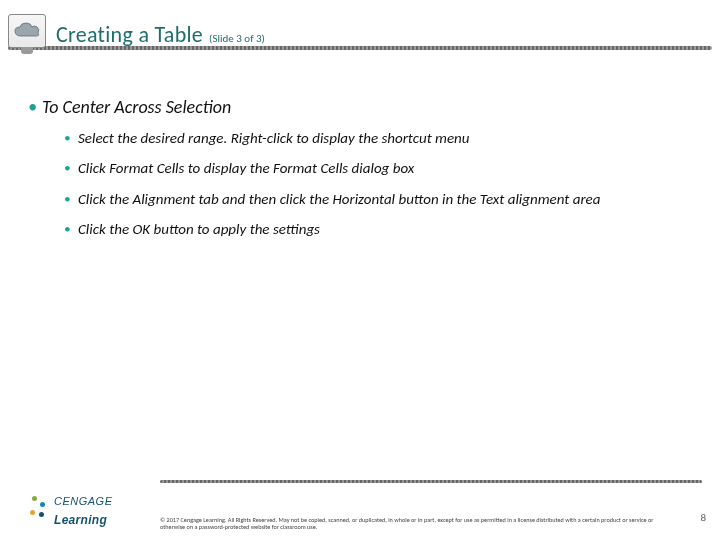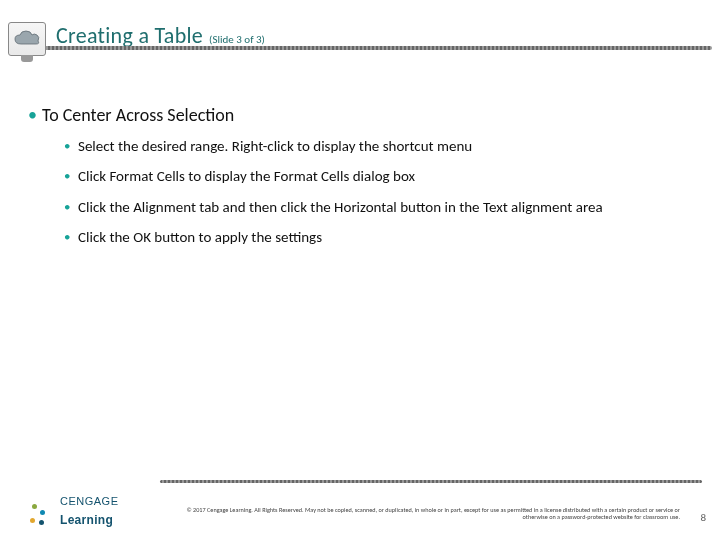--- a/index.html
+++ b/index.html
@@ -6,22 +6,22 @@
   body {
     width: 720px;
     height: 540px;
     background: #ffffff;
     font-family: Calibri, Arial, sans-serif;
     position: relative;
     overflow: hidden;
   }
   .header {
     display: flex;
-    align-items: flex-start;
-    padding: 22px 0 0 8px;
+    align-items: flex-end;
+    padding: 14px 0 0 8px;
     gap: 10px;
   }
   .cloud-icon-box {
     width: 38px;
     height: 34px;
     border: 1px solid #888;
     border-radius: 3px;
     background: linear-gradient(#f6f6f6, #e9e9e9);
     display: flex;
     align-items: center;
@@ -70,20 +70,21 @@
   }
   .lvl1 {
     list-style: none;
   }
   .lvl1 > li {
     position: relative;
     padding-left: 14px;
     font-size: 18px;
     font-weight: 400;
     margin-bottom: 16px;
+    font-style: italic;
   }
   .lvl1 > li::before {
     content: "•";
     position: absolute;
     left: 0;
     color: #17a398;
     font-size: 18px;
     line-height: 1;
     top: 2px;
   }
@@ -122,22 +123,23 @@
     right: 18px;
     height: 3px;
     background: repeating-linear-gradient(90deg,#666 0,#666 2px,#999 2px,#999 4px);
     border-radius: 2px;
   }
   .footer-logo {
     position: absolute;
     left: 30px;
     bottom: 14px;
     display: flex;
-    align-items: flex-end;
-    gap: 12px;
+    align-items: flex-start;
+    gap: 6px;
+    font-style: italic;
   }
   .logo-mark {
     width: 18px;
     height: 22px;
     position: relative;
   }
   .logo-mark .dot { position:absolute; width:5px; height:5px; border-radius:50%; }
   .logo-mark .d1 { background:#8aa83f; top:0; left:2px; }
   .logo-mark .d2 { background:#0f88b2; top:6px; left:10px; }
   .logo-mark .d3 { background:#e2a72f; top:14px; left:0; }
@@ -146,24 +148,24 @@
     font-family: Arial, sans-serif;
     line-height: 0.95;
     color: #14536e;
   }
   .logo-text .l1 { font-size: 11px; letter-spacing: 0.5px; }
   .logo-text .l2 { font-size: 12px; font-weight: bold; letter-spacing: 0.3px; margin-top: 8px; }
   .copyright {
     position: absolute;
     left: 160px;
     right: 40px;
-    bottom: 18px;
+    bottom: 8px;
     font-size: 6.2px;
     color: #444;
-    text-align: right;
+    text-align: left;
     line-height: 1.25;
   }
   .pagenum {
     position: absolute;
     right: 14px;
     bottom: 16px;
     font-size: 11px;
     color: #666;
   }
 </style>

